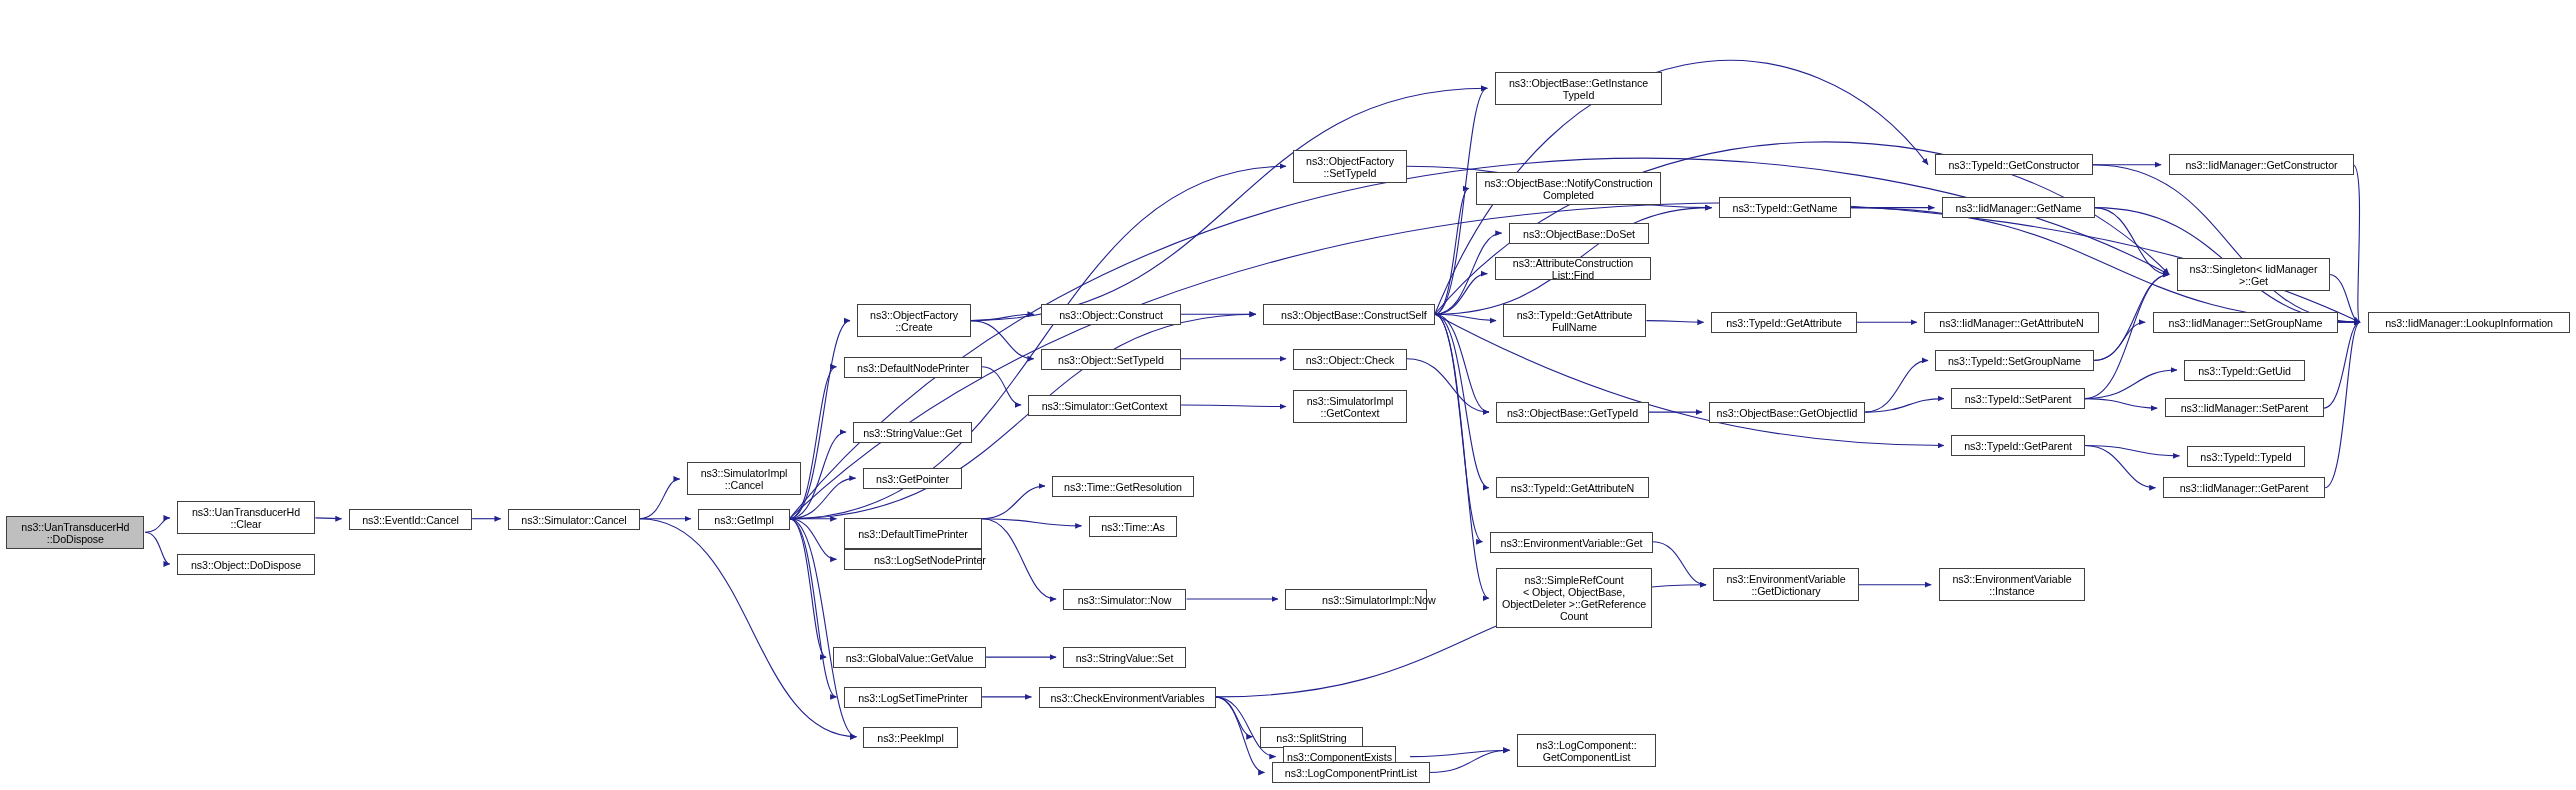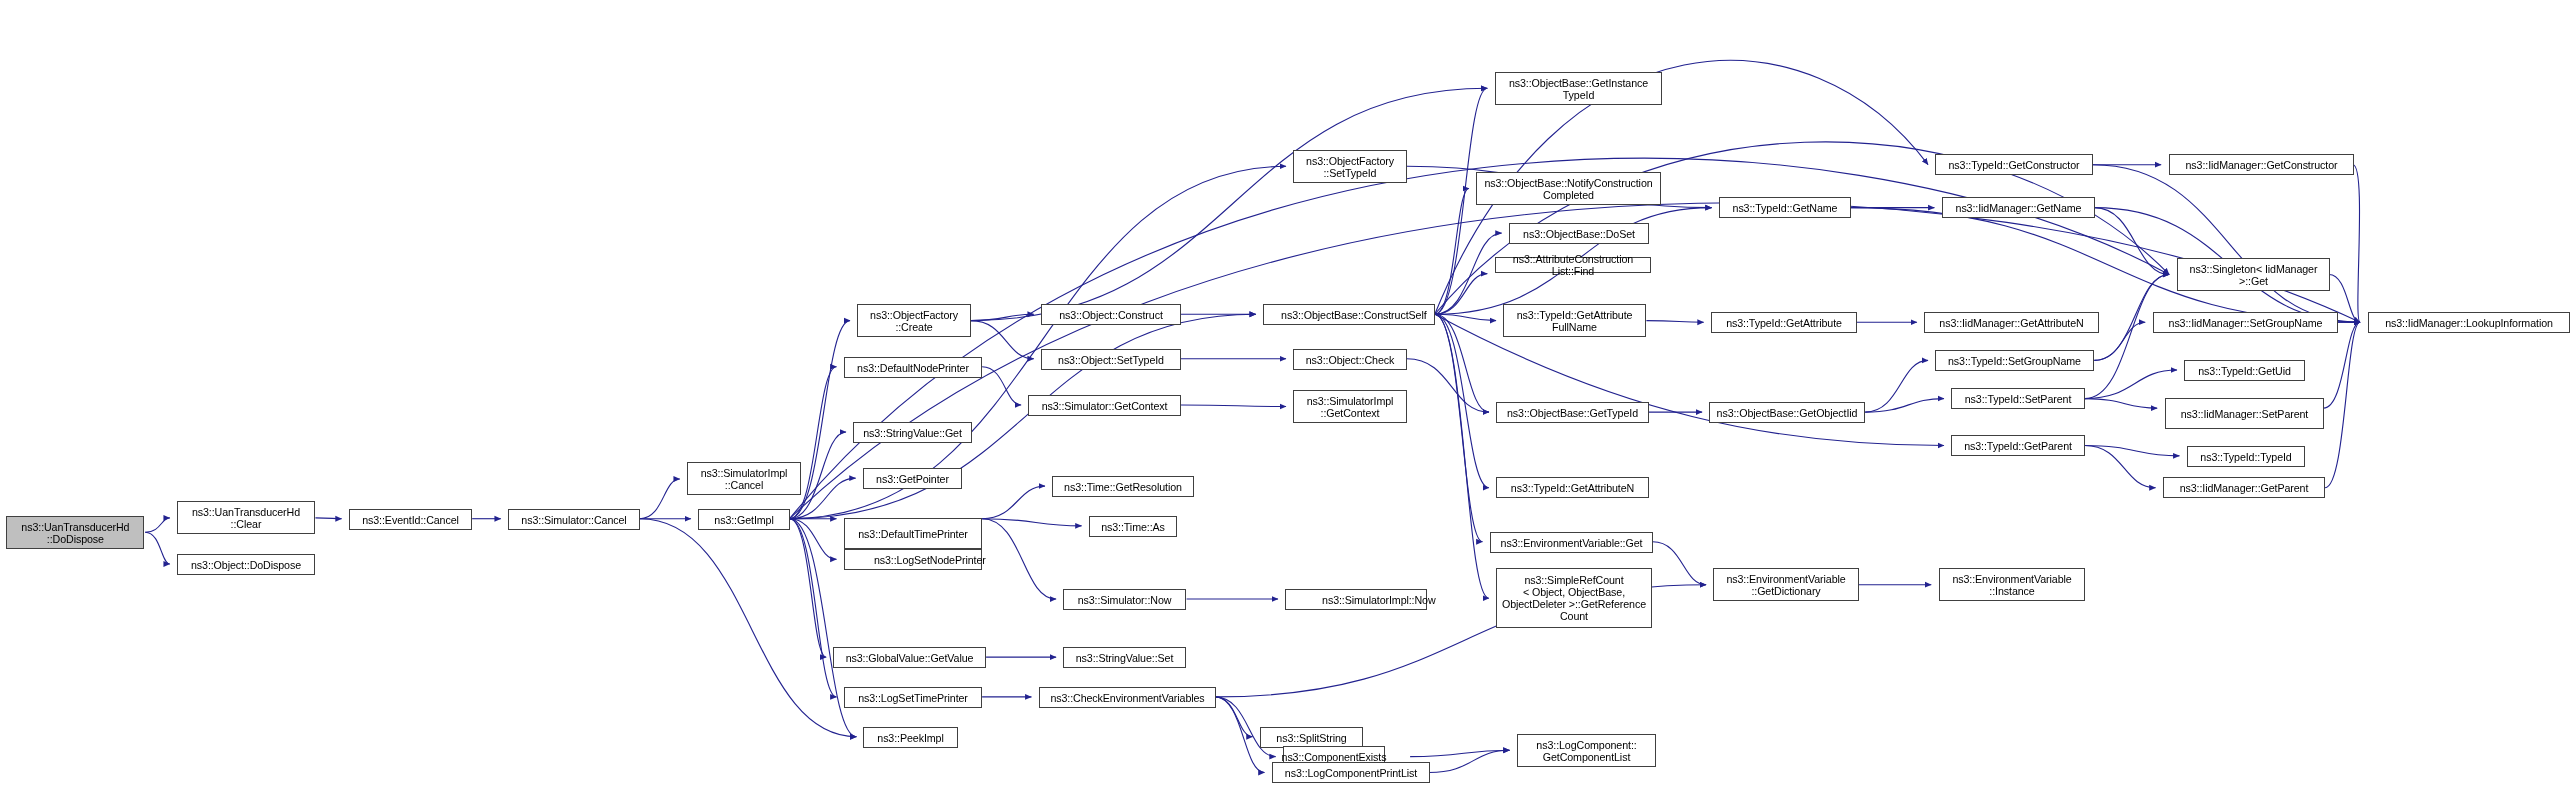--- a/index.html
+++ b/index.html
@@ -156,29 +156,29 @@
       <div class="node" style="left: 1063px; top: 589px; width: 123px; height: 21px;">ns3::Simulator::Now</div>
       <div class="node" style="left: 1063px; top: 647px; width: 123px; height: 21px;">ns3::StringValue::Set</div>
       <div class="node" style="left: 1039px; top: 687px; width: 177px; height: 21px;">ns3::CheckEnvironmentVariables</div>
       <div class="node" style="left: 1293px; top: 150px; width: 114px; height: 33px;">ns3::ObjectFactory
 ::SetTypeId</div>
       <div class="node" style="left: 1263px; top: 304px; width: 172px; height: 21px; padding-left: 12px;">ns3::ObjectBase::ConstructSelf</div>
       <div class="node" style="left: 1293px; top: 349px; width: 114px; height: 21px;">ns3::Object::Check</div>
       <div class="node" style="left: 1293px; top: 390px; width: 114px; height: 33px;">ns3::SimulatorImpl
 ::GetContext</div>
       <div class="node" style="left: 1260px; top: 727px; width: 103px; height: 21px;">ns3::SplitString</div>
-      <div class="node" style="left: 1283px; top: 746px; width: 102px; height: 21px;">ns3::ComponentExists</div>
+      <div class="node" style="left: 1283px; top: 746px; width: 113px; height: 21px;">ns3::ComponentExists</div>
       <div class="node" style="left: 1285px; top: 589px; width: 142px; height: 21px; padding-left: 48px;">ns3::SimulatorImpl::Now</div>
       <div class="node" style="left: 1272px; top: 762px; width: 158px; height: 21px;">ns3::LogComponentPrintList</div>
       <div class="node" style="left: 1495px; top: 72px; width: 167px; height: 33px;">ns3::ObjectBase::GetInstance
 TypeId</div>
       <div class="node" style="left: 1476px; top: 172px; width: 185px; height: 33px;">ns3::ObjectBase::NotifyConstruction
 Completed</div>
       <div class="node" style="left: 1509px; top: 223px; width: 140px; height: 21px;">ns3::ObjectBase::DoSet</div>
-      <div class="node" style="left: 1495px; top: 257px; width: 156px; height: 16px; text-align: center;">ns3::AttributeConstruction
+      <div class="node" style="left: 1495px; top: 257px; width: 156px; height: 23px; text-align: center;">ns3::AttributeConstruction
 List::Find</div>
       <div class="node" style="left: 1503px; top: 304px; width: 143px; height: 33px;">ns3::TypeId::GetAttribute
 FullName</div>
       <div class="node" style="left: 1496px; top: 402px; width: 153px; height: 21px;">ns3::ObjectBase::GetTypeId</div>
       <div class="node" style="left: 1496px; top: 477px; width: 153px; height: 21px;">ns3::TypeId::GetAttributeN</div>
       <div class="node" style="left: 1490px; top: 532px; width: 163px; height: 21px;">ns3::EnvironmentVariable::Get</div>
       <div class="node" style="left: 1496px; top: 568px; width: 156px; height: 60px;">ns3::SimpleRefCount
 &lt; Object, ObjectBase,
 ObjectDeleter &gt;::GetReference
 Count</div>
@@ -195,19 +195,19 @@
       <div class="node" style="left: 1935px; top: 350px; width: 159px; height: 21px;">ns3::TypeId::SetGroupName</div>
       <div class="node" style="left: 1951px; top: 388px; width: 134px; height: 21px;">ns3::TypeId::SetParent</div>
       <div class="node" style="left: 1951px; top: 435px; width: 134px; height: 21px;">ns3::TypeId::GetParent</div>
       <div class="node" style="left: 1939px; top: 568px; width: 146px; height: 33px;">ns3::EnvironmentVariable
 ::Instance</div>
       <div class="node" style="left: 2169px; top: 154px; width: 185px; height: 21px;">ns3::IidManager::GetConstructor</div>
       <div class="node" style="left: 2177px; top: 258px; width: 153px; height: 33px;">ns3::Singleton&lt; IidManager
 &gt;::Get</div>
       <div class="node" style="left: 2153px; top: 312px; width: 185px; height: 21px;">ns3::IidManager::SetGroupName</div>
       <div class="node" style="left: 2184px; top: 360px; width: 121px; height: 21px;">ns3::TypeId::GetUid</div>
-      <div class="node" style="left: 2165px; top: 398px; width: 159px; height: 31px; text-align: center;">ns3::IidManager::SetParent</div>
+      <div class="node" style="left: 2165px; top: 398px; width: 159px; height: 19px; text-align: center;">ns3::IidManager::SetParent</div>
       <div class="node" style="left: 2187px; top: 446px; width: 118px; height: 21px;">ns3::TypeId::TypeId</div>
       <div class="node" style="left: 2163px; top: 477px; width: 162px; height: 21px;">ns3::IidManager::GetParent</div>
       <div class="node" style="left: 2368px; top: 312px; width: 202px; height: 21px;">ns3::IidManager::LookupInformation</div>
     </div>
 </div>
 
 
 </body></html>

